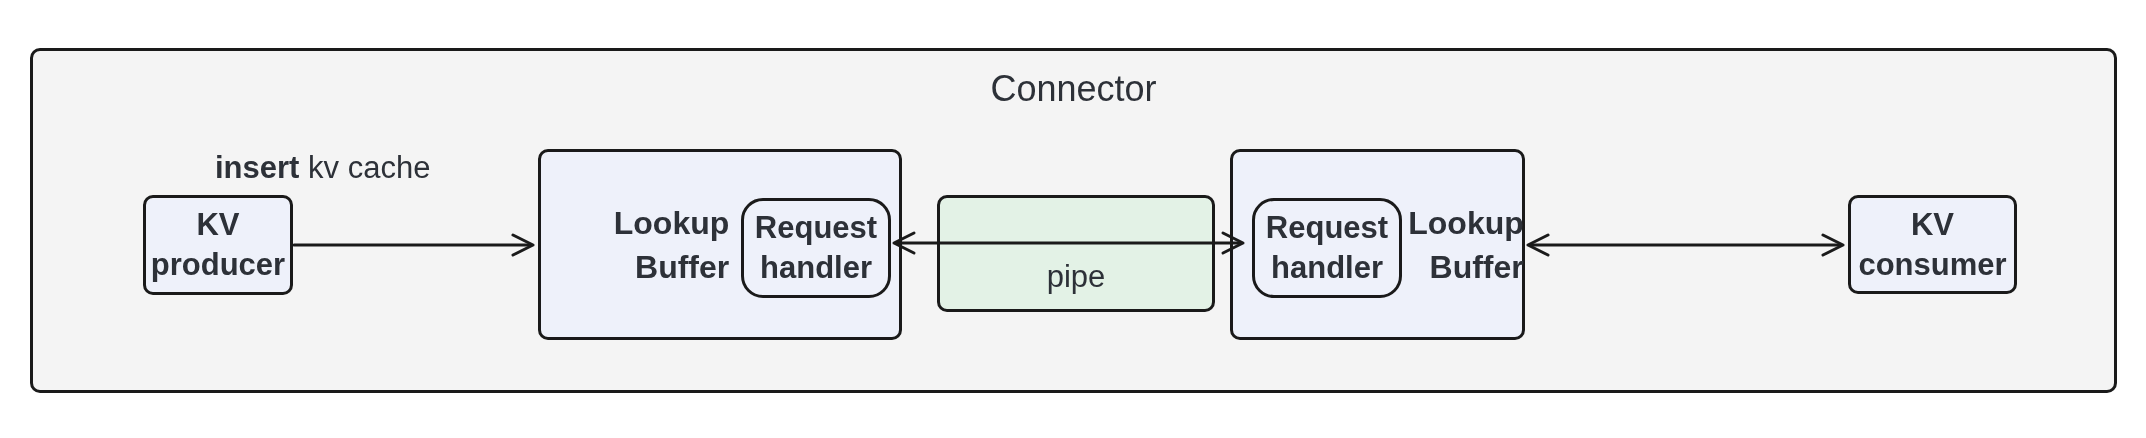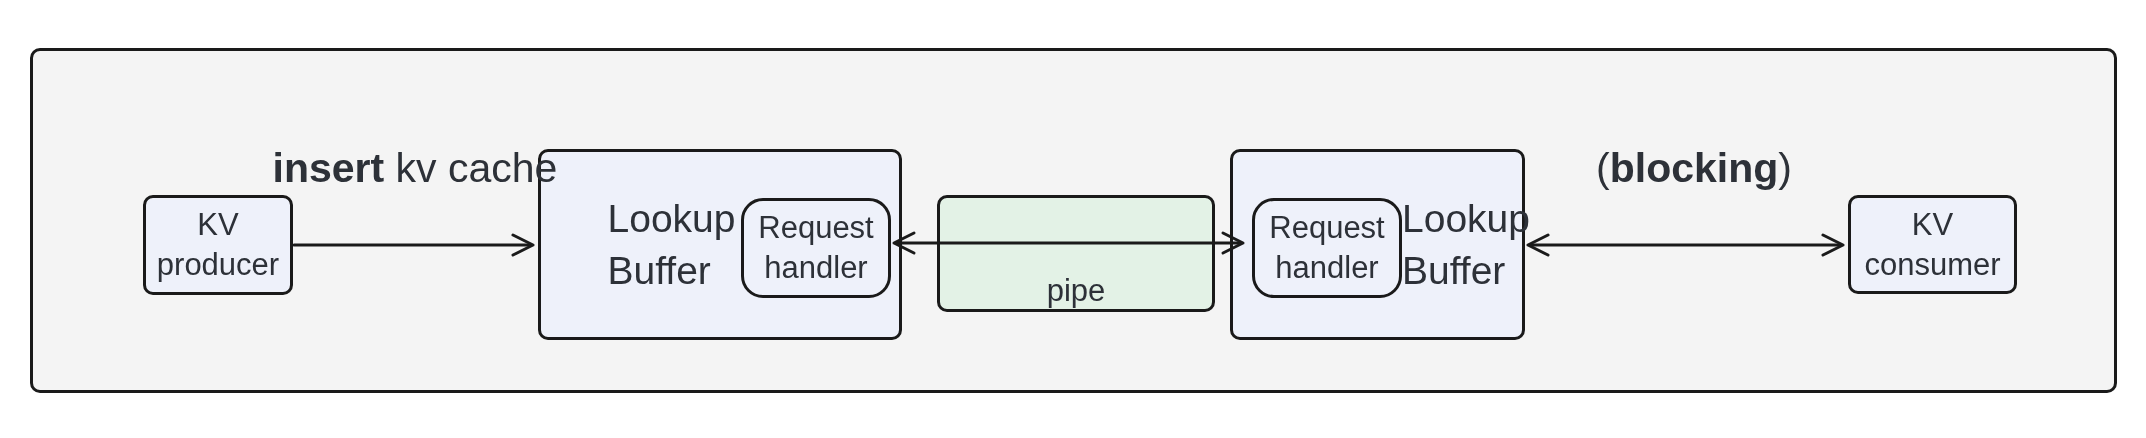--- a/index.html
+++ b/index.html
@@ -43,32 +43,33 @@
     background: var(--node-blue);
     border: 3px solid var(--stroke);
     border-radius: 10px;
     display: flex;
     align-items: center;
     justify-content: center;
     text-align: center;
     white-space: pre-line;
     font-size: 31px;
     line-height: 40px;
+    font-weight: bold;
   }
   .node-kv-producer  { left: 143px;  top: 195px; width: 150px; height: 100px; }
   .node-lookup-left  { left: 538px;  top: 149px; width: 364px; height: 191px; }
   .node-lookup-right { left: 1230px; top: 149px; width: 295px; height: 191px; }
   .node-kv-consumer  { left: 1848px; top: 195px; width: 169px; height: 99px; }
 
   .lookup-label {
     position: absolute;
     top: 0; height: 100%;
     display: flex; align-items: center; justify-content: center;
-    text-align: left; white-space: pre-line;
-    font-size: 39px; line-height: 52px;
+    text-align: right; white-space: pre-line;
+    font-size: 32px; line-height: 44px;
   }
   .lookup-label-left  { left: 18px;  width: 225px; }
   .lookup-label-right { left: 168px; width: 130px; }
 
   .node-request {
     position: absolute;
     background: var(--node-blue);
     border: 3px solid var(--stroke);
     border-radius: 22px;
     display: flex; align-items: center; justify-content: center;
@@ -81,55 +82,57 @@
   .node-pipe {
     position: absolute;
     left: 937px; top: 195px;
     width: 278px; height: 117px;
     background: var(--pipe-green);
     border: 3px solid var(--stroke);
     border-radius: 10px;
     display: flex;
     align-items: flex-end;
     justify-content: center;
+    padding-bottom: 14px;
     font-size: 31px;
     line-height: 36px;
   }
 
   .arrow-layer {
     position: absolute;
     left: 0; top: 0;
     width: 2146px; height: 438px;
     pointer-events: none;
   }
   .arrow-layer path {
     stroke: var(--stroke);
     stroke-width: 3;
     fill: none;
     stroke-linecap: round;
     stroke-linejoin: round;
   }
 
   .edge-label {
     position: absolute;
-    text-align: center;
-    font-size: 41px;
+    text-align: left;
+    font-size: 31px;
     line-height: 42px;
     color: var(--text);
   }
   .edge-label b { font-weight: 700; }
   .edge-label-insert { left: 215px;  top: 147px; width: 400px; }
   .edge-label-drop   { left: 1494px; top: 147px; width: 400px; }
 </style>
 </head>
 <body>
 
 <div class="stage">
 
   <div class="frame"></div>
+  <div class="frame-title">Connector</div>
 
   <div class="node node-kv-producer">
     <span>KV
 producer</span>
   </div>
 
   <div class="node node-lookup-left">
     <div class="lookup-label lookup-label-left">Lookup
 Buffer</div>
     <div class="node-request request-left">
@@ -171,16 +174,15 @@
       <path d="M1548 235 L1528 245 L1548 255"></path>
       <path d="M1823 235 L1843 245 L1823 255"></path>
     </g>
   </svg>
 
   <div class="edge-label edge-label-insert">
     <div><b>insert</b><span> kv cache</span></div>
   </div>
 
   <div class="edge-label edge-label-drop">
-    <div><span>(</span><b>blocking</b><span>)</span></div>
   </div>
 
 </div>
 
 </body></html>

